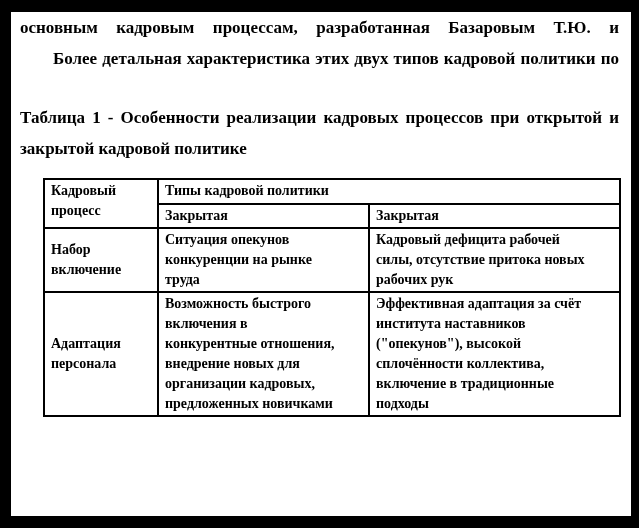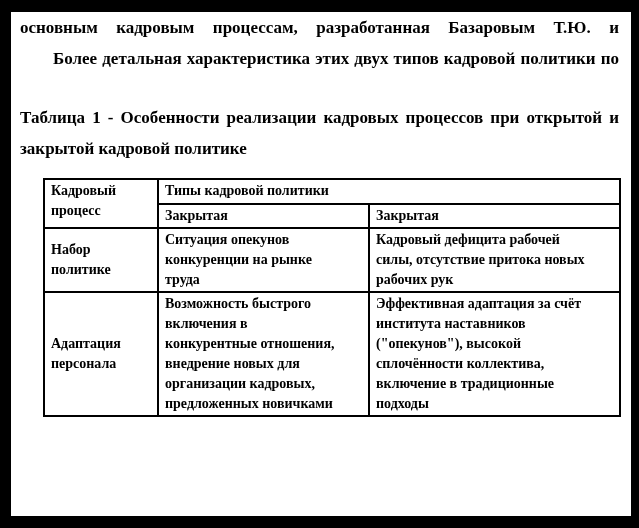--- a/index.html
+++ b/index.html
@@ -97,21 +97,21 @@
           <td rowspan="2">Кадровый
 процесс</td>
           <td colspan="2">Типы кадровой политики</td>
         </tr>
         <tr class="hdr-cols">
           <td>Закрытая</td>
           <td>Закрытая</td>
         </tr>
         <tr>
           <td class="vmid">Набор
-политике</td>
+включение</td>
           <td>Ситуация опекунов
 конкуренции на рынке
 труда</td>
           <td>Кадровый дефицита рабочей
 силы, отсутствие притока новых
 рабочих рук</td>
         </tr>
         <tr>
           <td class="vmid">Адаптация
 персонала</td>

